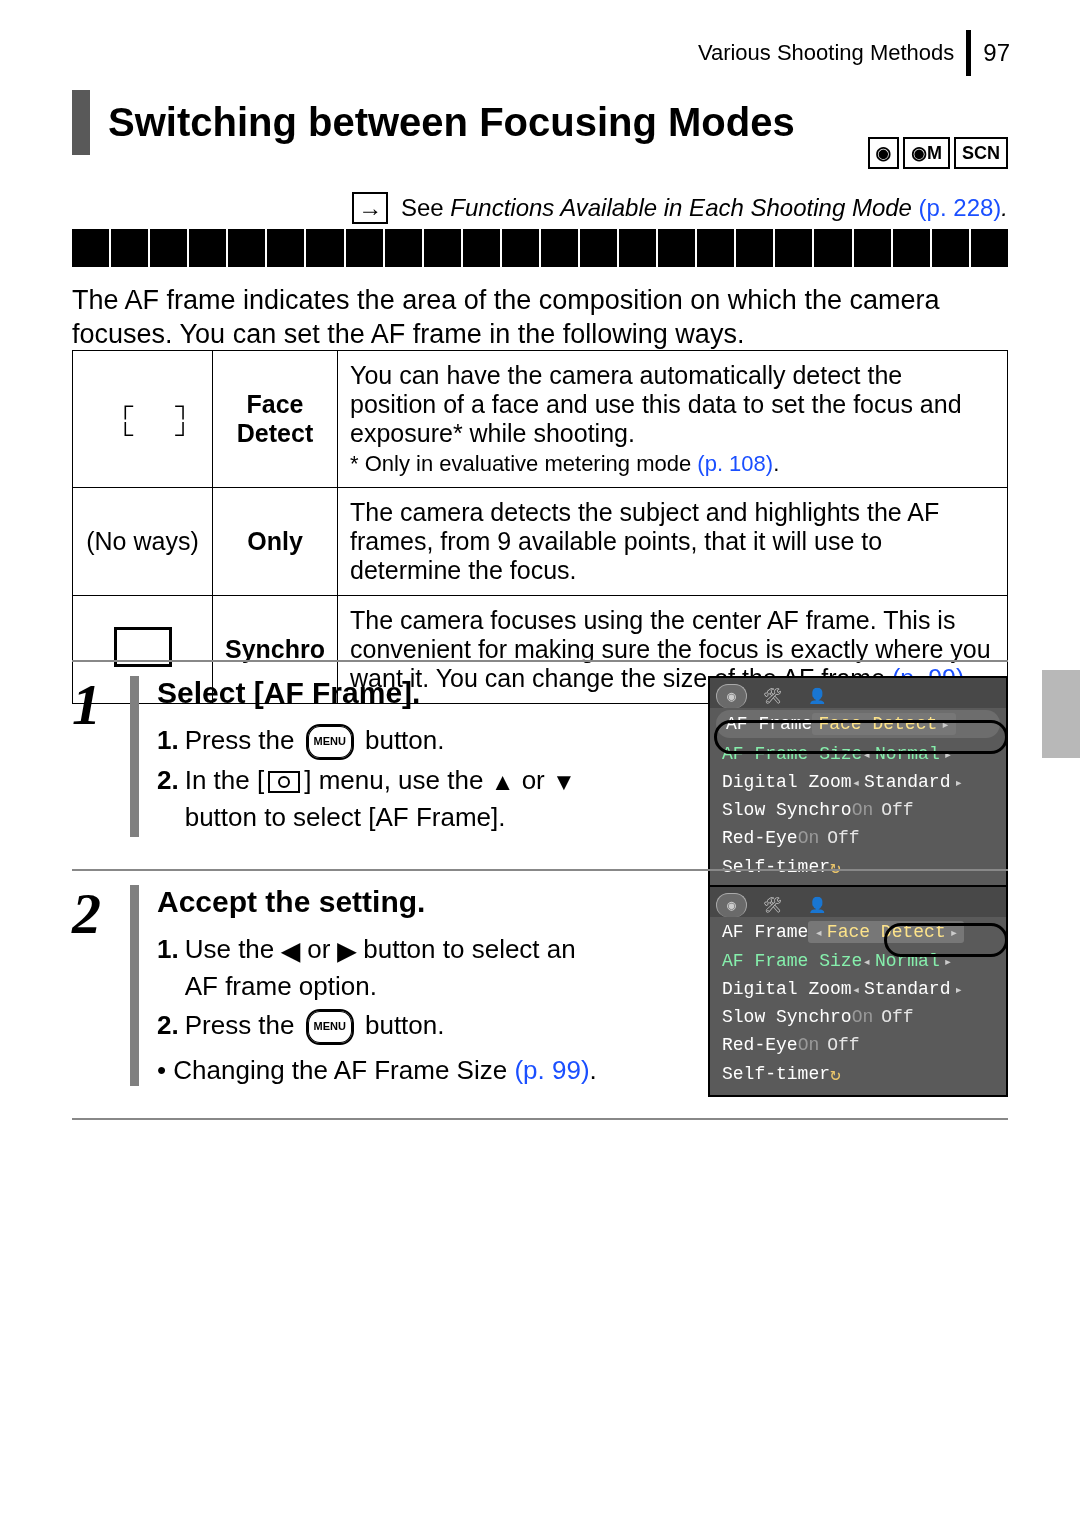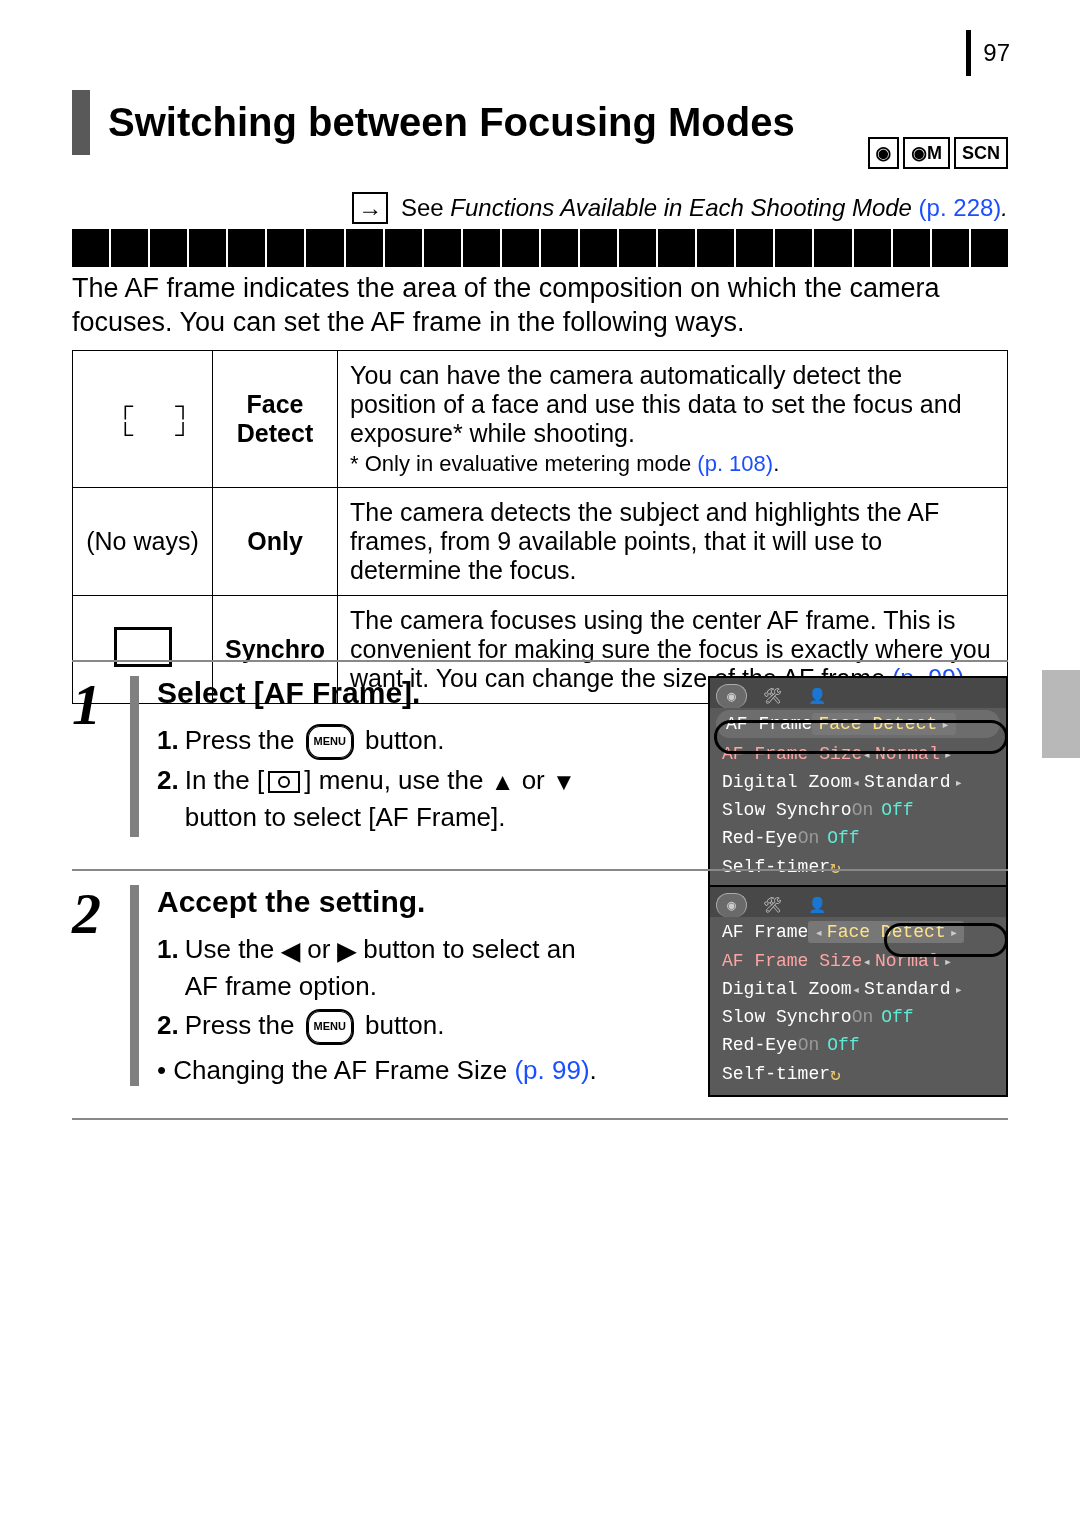--- a/index.html
+++ b/index.html
@@ -96,21 +96,21 @@
     align-items: center;
   }
   .icons-strip span {
     flex: 1;
     height: 38px;
     background: #000;
     display:inline-block;
   }
   .intro {
     position: absolute;
-    top: 272px;
+    top: 284px;
     left: 72px;
     right: 72px;
     font-size: 27px;
     line-height: 1.25;
   }
   .mode-table {
     position: absolute;
     top: 350px;
     left: 72px;
     right: 72px;
@@ -262,43 +262,44 @@
     padding: 4px 12px;
     align-items: center;
   }
   .lcd .row.hl {
     background: #6d6d6d;
     border-radius: 14px;
     margin: 2px 6px;
     padding: 3px 10px;
   }
   .lcd .row.grey .label,
-  .lcd .row.grey .value { color: #fca5a5; }
+  .lcd .row.grey .value { color: #86efac; }
   .lcd .value.sel {
     background: #777;
     padding: 1px 6px;
     border-radius: 3px;
     color: #fde38a;
   }
   .lcd .value .on { color: #9a9a9a; margin-right: 8px; }
-  .lcd .value .off-active { color: #5eead4; }
+  .lcd .value .off-active { color: #e5e5e5; }
   .lcd .arrow-r::after { content: "▸"; margin-left: 4px; color: #ccc; font-size: 14px; }
   .lcd .arrow-l::before { content: "◂"; margin-right: 4px; color: #ccc; font-size: 14px; }
   .lcd .value.yellow { color: #e9c46a; }
   .lcd-highlight-ring {
     position: absolute;
     border: 3px solid #000;
     border-radius: 18px;
     pointer-events: none;
   }
 </style>
 </head>
 <body>
 
 <div class="page-header">
+  <span>Various Shooting Methods</span>
   <span class="divider"></span>
   <span class="page-num">97</span>
 </div>
 
 <div class="main-heading">
   <h1>Switching between Focusing Modes</h1>
 </div>
 
 <div class="mode-icons-row">
   <span class="mi">◉</span>

